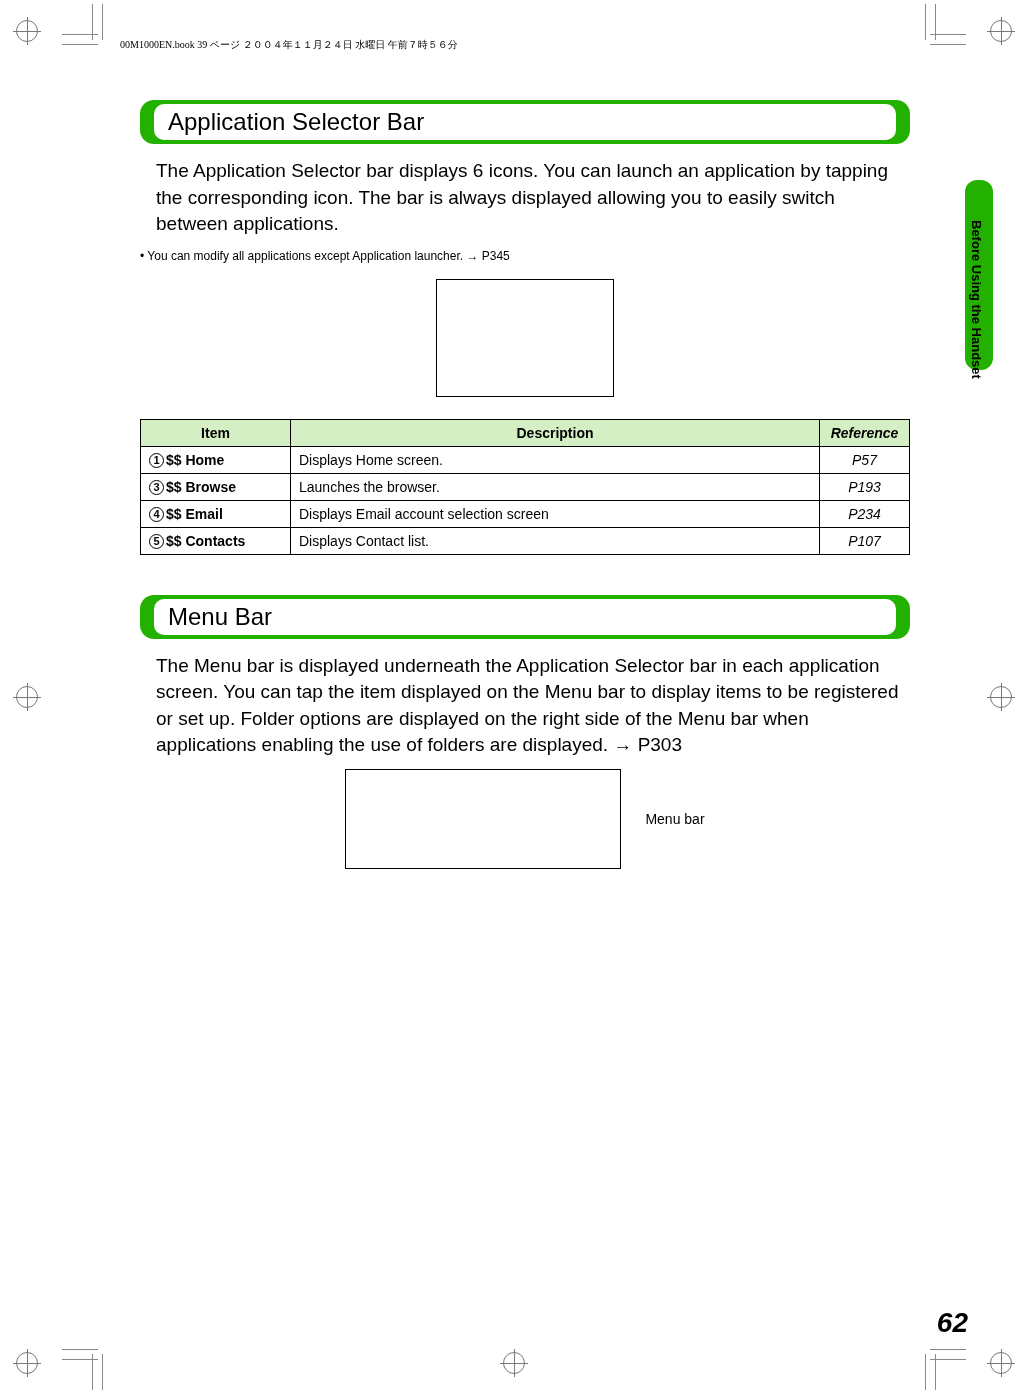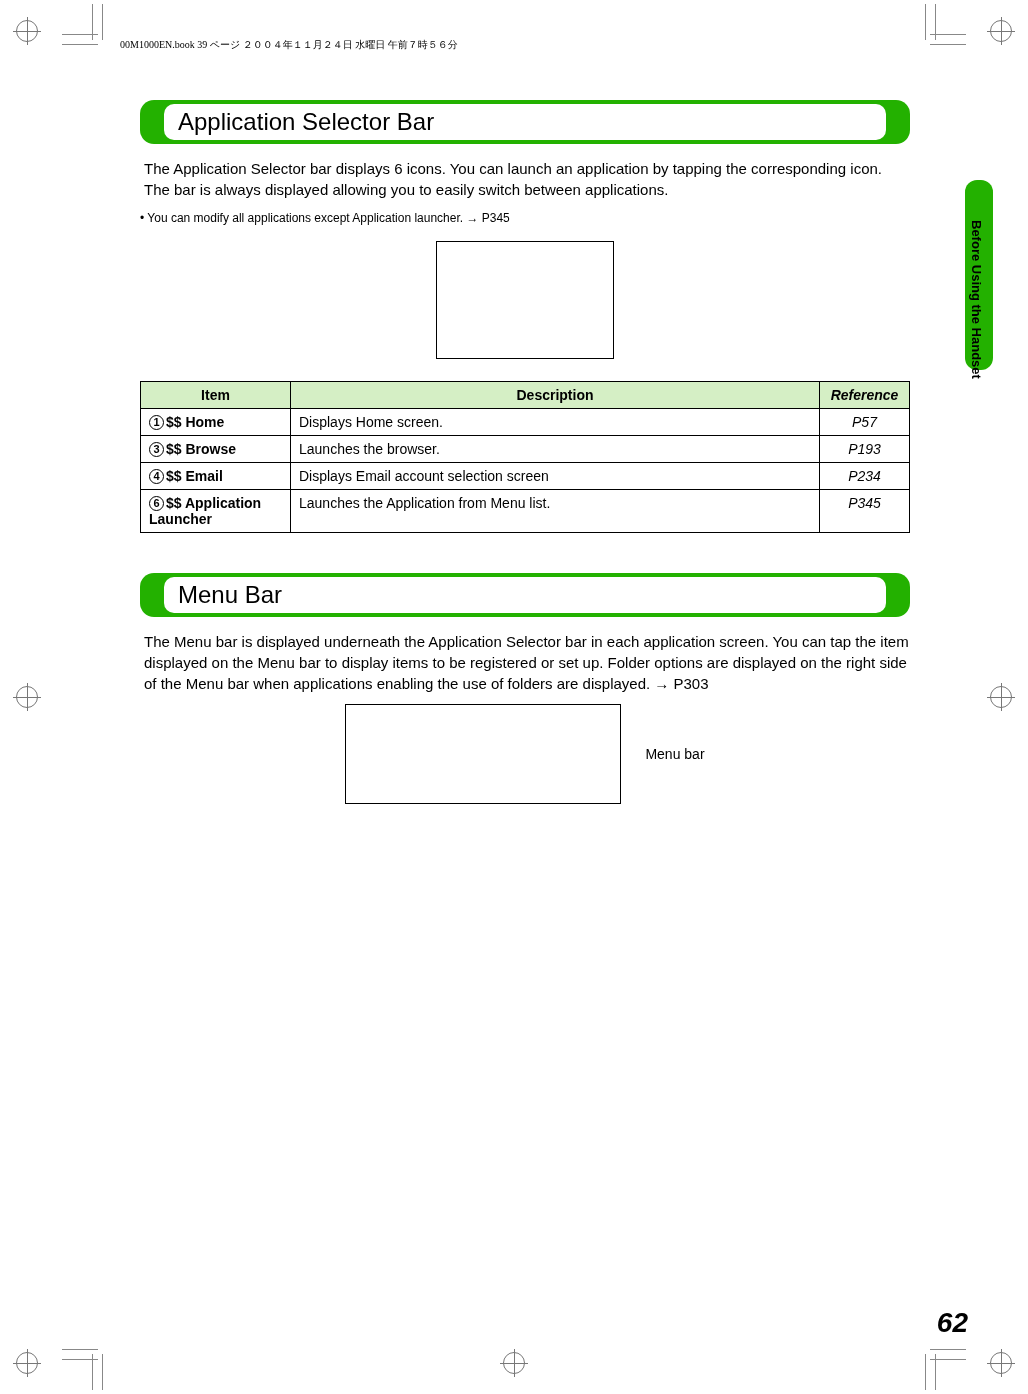--- a/index.html
+++ b/index.html
@@ -24,35 +24,35 @@
     position: absolute;
     top: 100px;
     left: 140px;
     width: 770px;
   }
   .section-title-wrap {
     display: flex;
     align-items: center;
     background: #23b100;
     border-radius: 14px;
-    padding: 4px 24px;
+    padding: 4px 14px;
     margin-bottom: 14px;
   }
   .section-title-inner {
     flex: 1;
     background: #fff;
     border-radius: 10px;
     padding: 4px 14px;
     font-size: 24px;
     font-weight: 400;
   }
   .body-text {
-    font-size: 15px;
+    font-size: 19px;
     line-height: 1.4;
-    margin: 8px 0 10px 4px;
+    margin: 8px 0 10px 16px;
   }
   .bullet {
     font-size: 12px;
     line-height: 1.4;
     margin: 0 0 14px 0;
     padding-left: 12px;
     text-indent: -12px;
   }
   .bullet::before { content: "• "; }
   .image-placeholder {
@@ -200,23 +200,23 @@
         <td class="item-col"><span class="circled">3</span><span>$$ Browse</span></td>
         <td>Launches the browser.</td>
         <td class="ref-col">P193</td>
       </tr>
       <tr>
         <td class="item-col"><span class="circled">4</span><span>$$ Email</span></td>
         <td>Displays Email account selection screen</td>
         <td class="ref-col">P234</td>
       </tr>
       <tr>
-        <td class="item-col"><span class="circled">6</span><span>$$ Application Launcher</span></td>
-        <td>Launches the Application from Menu list.</td>
-        <td class="ref-col">P345</td>
+        <td class="item-col"><span class="circled">5</span><span>$$ Contacts</span></td>
+        <td>Displays Contact list.</td>
+        <td class="ref-col">P107</td>
       </tr>
     </tbody>
   </table>
 
   <div class="section-title-wrap">
     <div class="section-title-inner">Menu Bar</div>
   </div>
   <p class="body-text">The Menu bar is displayed underneath the Application Selector bar in each application screen. You can tap the item displayed on the Menu bar to display items to be registered or set up. Folder options are displayed on the right side of the Menu bar when applications enabling the use of folders are displayed. → P303</p>
   <div class="ph2-wrap">
     <div class="ph2"></div>

